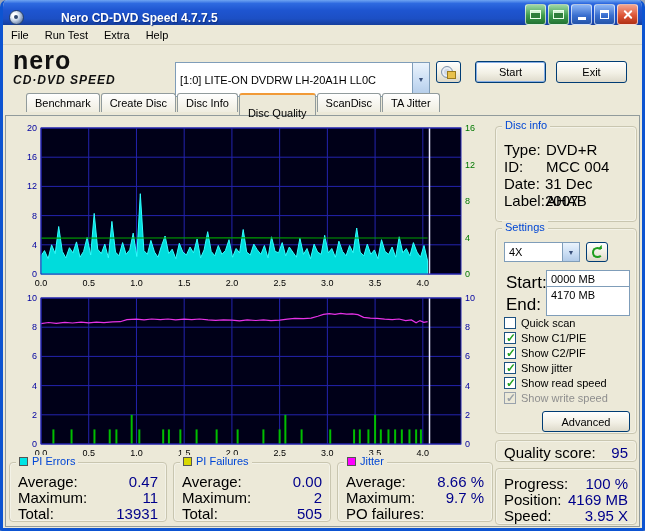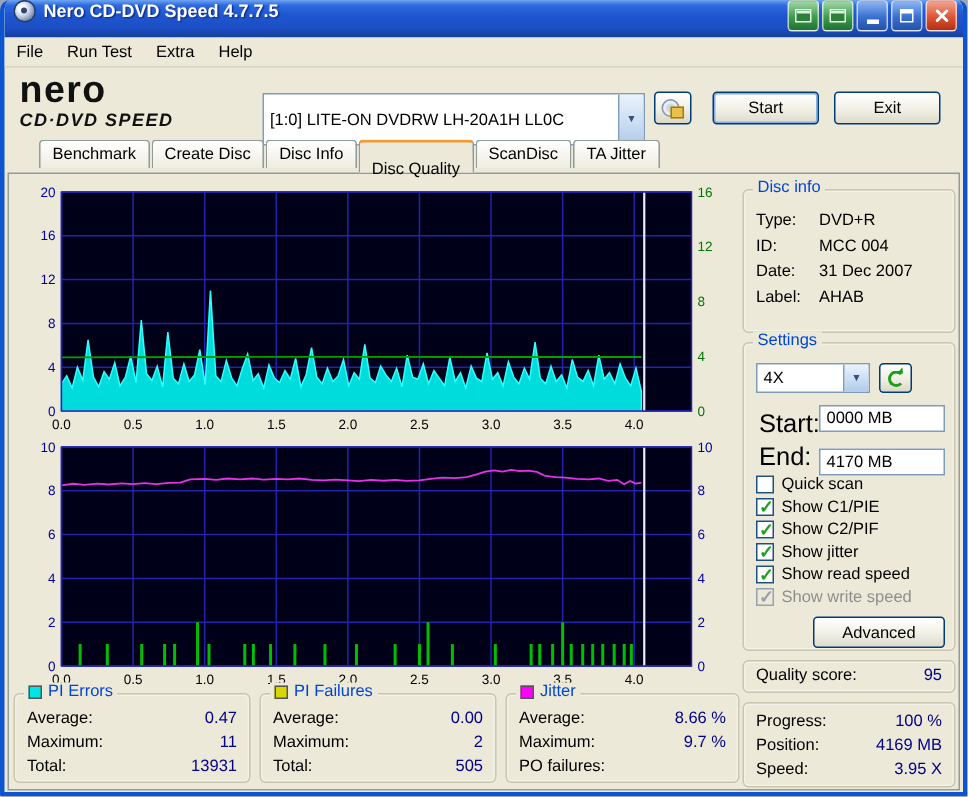--- a/index.html
+++ b/index.html
@@ -1,22 +1,22 @@
 <!DOCTYPE html>
 <html><head>
 <meta charset="utf-8">
 <style>
   * { margin:0; padding:0; box-sizing:border-box; }
   html,body { background:#9aa5b8; font-family:"Liberation Sans", sans-serif; }
   .window{ position:relative; width:645px; height:531px;
     border:3px solid #0D54D1; border-top:none; border-radius:7px 7px 2px 2px;
     background:#ECE9D8; overflow:hidden; }
   
-  .titlebar{ height:25px; display:flex; align-items:flex-start; padding:0 4px 0 6px;
-    background:linear-gradient(180deg,#6FA5F2 0%,#2E6AE0 14%,#1E55D0 42%,#1C4FC4 75%,#153E9C 100%); }
+  .titlebar{ height:25px; display:flex; align-items:flex-end; padding:0 4px 0 6px;
+    background:linear-gradient(180deg,#6FA5F2 0%,#2E6AE0 14%,#1E55D0 42%,#1C4FC4 75%,#153E9C 100%);gap:32px; }
   .app-icon{ width:15px; height:15px; border-radius:50%; margin-right:5px;
     background:radial-gradient(circle at 35% 35%, #ffffff 0 18%, #cdd9ea 40%, #6f86ab 75%, #3a5076 100%);
     border:1px solid #27406b; position:relative; flex:none; }
   .app-icon::after{ content:""; position:absolute; left:4px; top:4px; width:4px; height:4px; border-radius:50%; background:#314870; }
   .title{ color:#fff; font-size:12px; font-weight:bold; text-shadow:1px 1px 1px #0b2f86; white-space:nowrap; }
   .tb-buttons{ margin-left:auto; display:flex; gap:2px; }
   .tb-btn{ width:21px; height:21px; border-radius:3px; border:1px solid rgba(255,255,255,.65);
     display:flex; align-items:center; justify-content:center; }
   .tb-btn.green{ background:linear-gradient(180deg,#9ed8a6,#3d9c4c 55%,#217233); }
   .tb-btn.blue{ background:linear-gradient(180deg,#8db6f5,#3a6fd0 55%,#2353a8); }
@@ -62,21 +62,21 @@
   
   .page{ position:absolute; left:2px; top:70px; width:635px; height:412px; background:#ECE9D8;
     border:1px solid #919B9C; }
   .chart{ position:absolute; background:transparent; }
   svg text{ font-family:"Liberation Sans", sans-serif; }
   
   .group{ position:absolute; border:1px solid #C9C6B0; border-radius:4px; box-shadow:inset 0 0 0 1px #ffffff66; }
   .legend{ position:absolute; top:-8px; left:6px; padding:0 3px; background:#ECE9D8; font-size:11px; color:#0046D5;
     display:flex; align-items:center; gap:4px; white-space:nowrap; }
   .swatch{ width:9px; height:9px; border:1px solid #555; display:inline-block; }
-  .srow{ position:absolute; left:0; width:100%; padding:0 8px; display:flex; font-size:11px; }
+  .srow{ position:absolute; left:0; width:100%; padding:0 8px; display:flex; font-size:15px; }
   .sl{ color:#000; } .sv{ margin-left:auto; color:#00008B; }
   
   .speed-combo{ left:8px; top:13px; width:76px; height:20px; }
   .refresh-btn{ left:90px; top:13px; width:22px; height:20px; }
   .refresh-icon{ width:11px; height:11px; border:2px solid #1E9E1E; border-right-color:transparent; border-radius:50%; position:relative; }
   .refresh-icon::after{ content:""; position:absolute; right:-4px; top:-3px; border:3px solid transparent; border-left-color:#1E9E1E; transform:rotate(40deg); }
   .field-label{ position:absolute; font-size:17px; color:#000; }
   .input{ position:absolute; background:#fff; border:1px solid #7F9DB9; font-size:11px; padding:2px 4px; }
   .cb{ position:absolute; left:8px; display:flex; gap:5px; height:14px; font-size:11px; }
   .cb .box{ width:12px; height:12px; background:#fff; border:1px solid #1C5180; position:relative; flex:none; }
@@ -291,21 +291,21 @@
           <span class="combo-btn">
               <span>▼</span>
             </span>
         </div>
         <div class="small-btn refresh-btn" style="position:absolute">
           <span class="refresh-icon"></span>
         </div>
         <span class="field-label" style="left:10px;top:44px">Start:</span>
         <div class="input" style="left:50px;top:41px;width:84px;height:18px">0000 MB</div>
         <span class="field-label" style="left:10px;top:66px">End:</span>
-        <div class="input" style="left:50px;top:70px;width:84px;height:18px">4170 MB</div>
+        <div class="input" style="left:50px;top:57px;width:84px;height:30px">4170 MB</div>
 
         <div class="cb" style="top:88px">
             <span class="box"></span>
             <span class="lbl">Quick scan</span>
           </div>
         <div class="cb checked" style="top:103px">
             <span class="box"></span>
             <span class="lbl">Show C1/PIE</span>
           </div>
         <div class="cb checked" style="top:118px">

